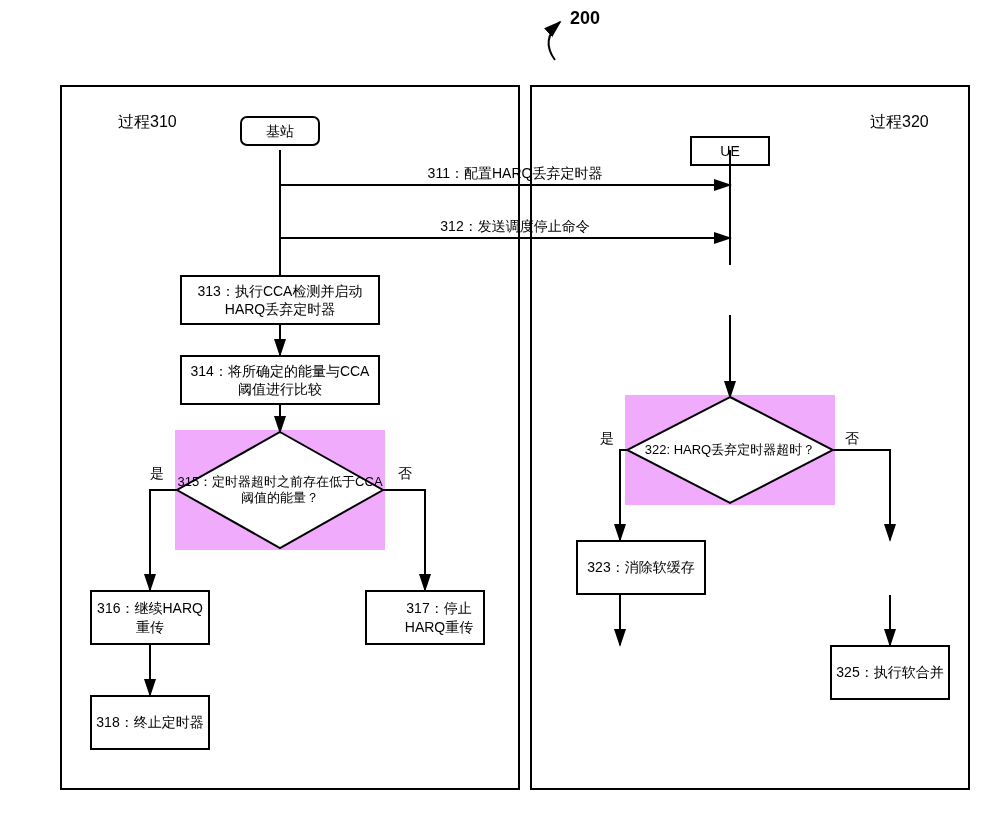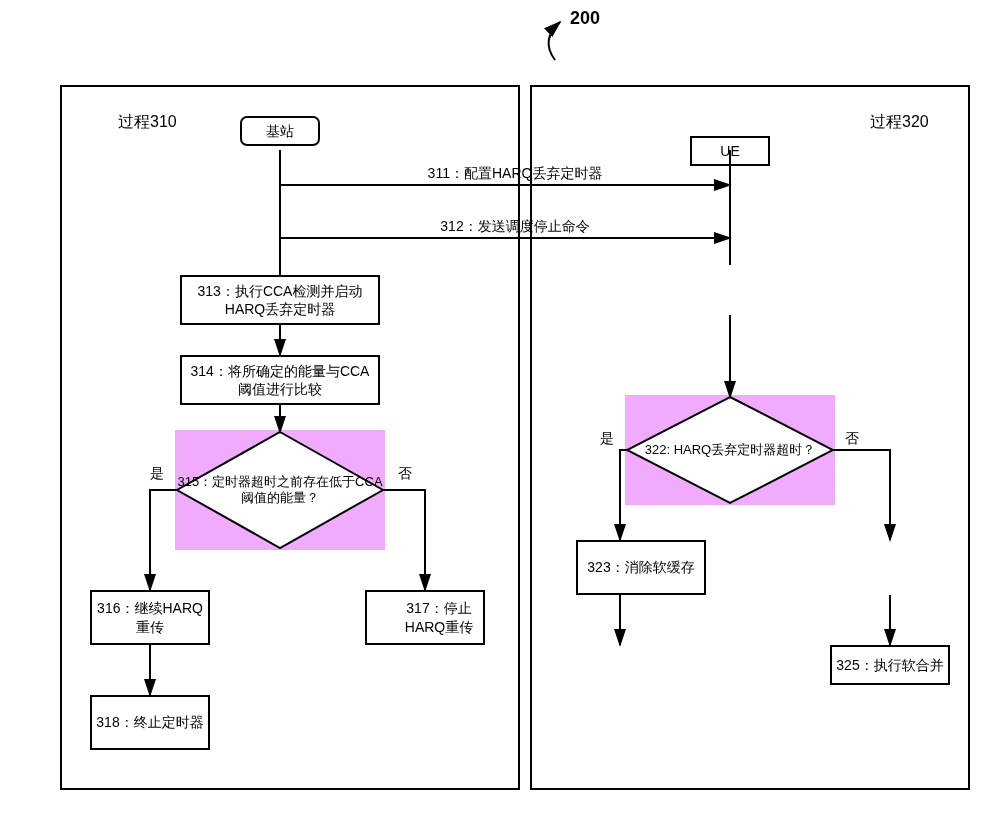--- a/index.html
+++ b/index.html
@@ -112,21 +112,21 @@
 
 
   <div class="decision" style="left:625px; top:395px; width:210px; height:110px;">
     <svg width="210" height="110">
       <polygon points="105,2 208,55 105,108 2,55" fill="#fff" stroke="#000" stroke-width="2"></polygon>
     </svg>
     <div class="dlabel">322: HARQ丢弃定时器超时？</div>
   </div>
 
   <div class="box" style="left:555px; top:540px; width:130px; height:55px;margin-left:21px;">323：消除软缓存</div>
-  <div class="box" style="left:830px; top:645px; width:120px; height:40px;">325：执行软合并</div>
+  <div class="box" style="left:830px; top:645px; width:120px; height:55px;">325：执行软合并</div>
 
   <div class="yn" style="left:150px; top:465px;">是</div>
   <div class="yn" style="left:398px; top:465px;">否</div>
   <div class="yn" style="left:600px; top:430px;">是</div>
   <div class="yn" style="left:845px; top:430px;">否</div>
 
   <svg class="wires">
     <defs>
       <marker id="arrow" markerWidth="10" markerHeight="10" refX="8" refY="3" orient="auto">
         <path d="M0,0 L9,3 L0,6 Z" fill="#000"></path>

